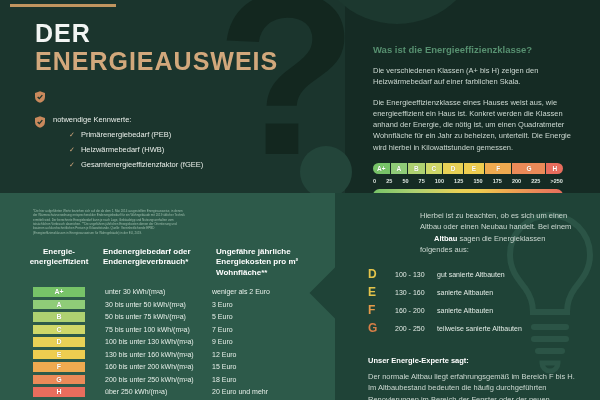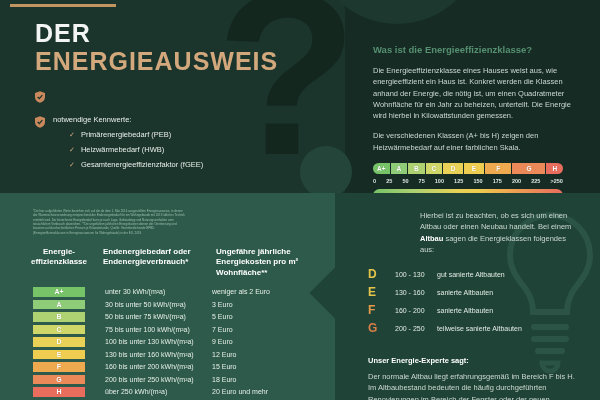--- a/index.html
+++ b/index.html
@@ -55,21 +55,21 @@
   .t-head .h2 { width:100px; margin-left:9px; }
   .t-head .h3 { flex:1; margin-left:13px; }
   .t-row { display:flex; align-items:center; margin-bottom:3px; font-size:7px; color:#e7efe9; }
   .class-bar { width:52px; height:9.5px; display:flex; align-items:center; justify-content:center;
                font-size:7px; font-weight:bold; color:#ffffff; text-shadow:0 0 1px rgba(0,0,0,.3); }
   .t-demand { margin-left:20px; width:100px; }
   .t-cost   { margin-left:7px; flex:1; }
 
   .br-content { position:relative; z-index:2; }
   .br-intro { margin:17px 18px 0 85px; width:158px; font-size:7.5px; line-height:1.5; color:#ccd8d1; }
-  .br-intro b { color:#ffffff; }
+  .br-intro b { color:#ffffff;margin-left:14px; }
   .alt-list { margin:13px 0 0 33px; }
   .alt-row { display:flex; align-items:center; margin-bottom:6px; }
   .alt-letter { width:27px; font-size:12px; font-weight:bold; line-height:12px; }
   .alt-range  { width:42px; font-size:7px; color:#e2ebe5; }
   .alt-desc   { font-size:7px; color:#e2ebe5; }
   .expert-h { margin:22px 0 0 33px; font-size:7.5px; font-weight:bold; color:#ffffff; }
   .expert-p { margin:6px 0 0 33px; width:208px; font-size:7.5px; line-height:1.5; color:#ccd8d1; }
 
   .bulb { position:absolute; right:-6px; top:12px; z-index:1; }
 </style>
@@ -125,22 +125,22 @@
                 </li>
             </ul>
           </span>
         </li>
 
       </ul>
     </div>
 
     <div class="tr-content" style="position:absolute; left:345px; top:0; width:255px;">
       <h2 class="tr-heading">Was ist die Energieeffizienzklasse?</h2>
+      <p class="tr-p">Die verschiedenen Klassen (A+ bis H) zeigen den Heizwärmebedarf auf einer farblichen Skala.</p>
       <p class="tr-p">Die Energieeffizienzklasse eines Hauses weist aus, wie energieeffizient ein Haus ist. Konkret werden die Klassen anhand der Energie, die nötig ist, um einen Quadratmeter Wohnfläche für ein Jahr zu beheizen, unterteilt. Die Energie wird hierbei in Kilowattstunden gemessen.</p>
-      <p class="tr-p">Die verschiedenen Klassen (A+ bis H) zeigen den Heizwärmebedarf auf einer farblichen Skala.</p>
 
       <div class="scale">
         <div class="seg-row">
           <span class="seg" style="background: rgb(119, 195, 104); flex: 25 1 0px;">A+</span>
           <span class="seg" style="background: rgb(143, 204, 120); flex: 25 1 0px;">A</span>
           <span class="seg" style="background: rgb(174, 209, 113); flex: 25 1 0px;">B</span>
           <span class="seg" style="background: rgb(207, 215, 104); flex: 25 1 0px;">C</span>
           <span class="seg" style="background: rgb(232, 209, 86); flex: 30 1 0px;">D</span>
           <span class="seg" style="background: rgb(238, 205, 80); flex: 30 1 0px;">E</span>
           <span class="seg" style="background: rgb(239, 170, 80); flex: 40 1 0px;">F</span>
@@ -164,21 +164,21 @@
       </div>
     </div>
   </div>
 
   <div class="bottom">
     <section class="panel-bot-left">
       <div class="bl-content">
         <p class="footnote">*Die hier aufgeführten Werte beziehen sich auf die ab dem 1. Mai 2014 ausgestellten Energieausweise, in denen der Wärmeschutzverordnung entsprechend der Endenergiebedarf für ein Wohngebäude mit 2019 üblicher Technik ermittelt wird. Der berechnete Energiebedarf kann je nach Lage, Gebäudetyp und Nutzungsverhalten vom tatsächlichen Verbrauch abweichen. **Die ungefähren jährlichen Energiekosten dienen der Orientierung und basieren auf durchschnittlichen Preisen je Kilowattstunde. Quelle: Vereinheitlichende EPBD (Energieeffizienzklassen in Energieausweisen für Wohngebäude) in der EU, 2019.</p>
         <div class="tbl">
           <div class="t-head">
-            <div class="h1">Energie- effizienzklasse</div>
+            <div class="h1">Energie- energieeffizient</div>
             <div class="h2">Endenergiebedarf oder Endenergieverbrauch*</div>
             <div class="h3">Ungefähre jährliche Energiekosten pro m² Wohnfläche**</div>
           </div>
           <div class="t-row">
               <div class="class-bar" style="background: rgb(119, 195, 104);">
                 <span>A+</span>
               </div>
               <div class="t-demand">unter 30 kWh/(m²a)</div>
               <div class="t-cost">weniger als 2 Euro</div>
             </div>

